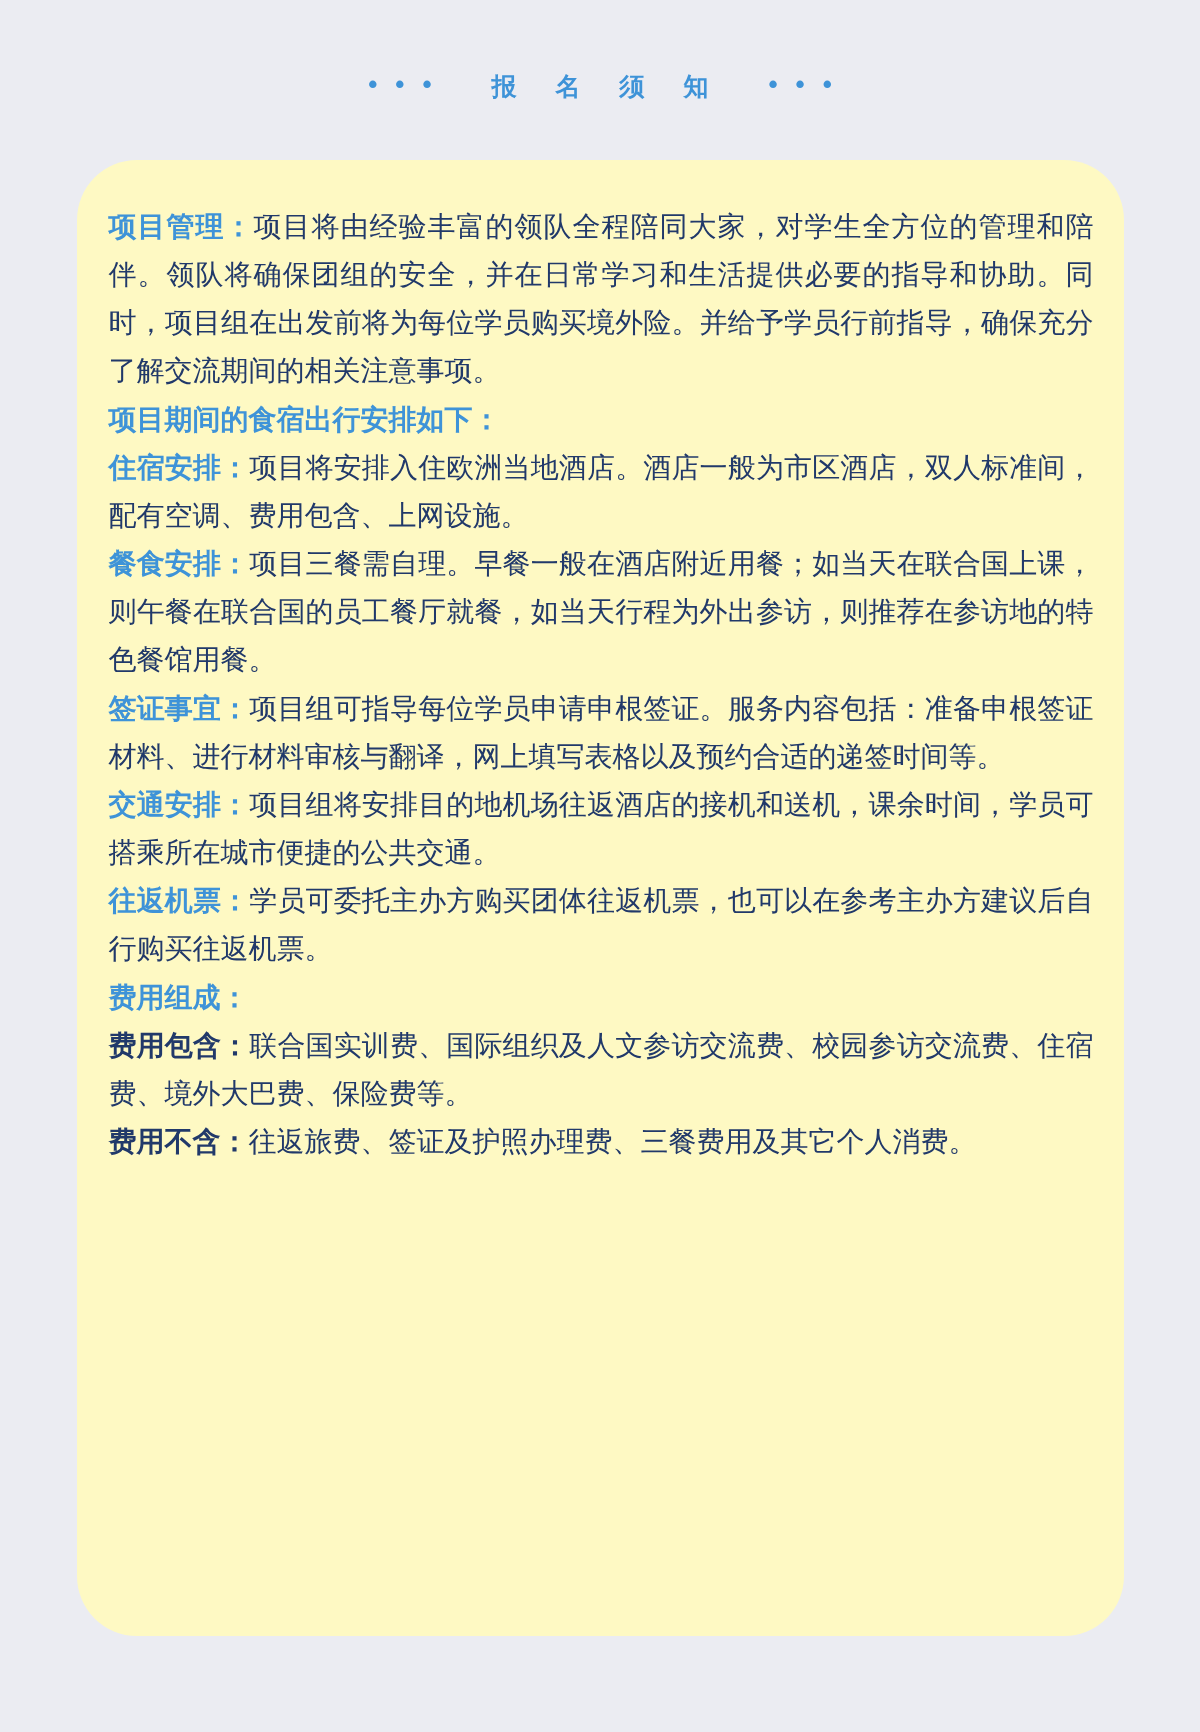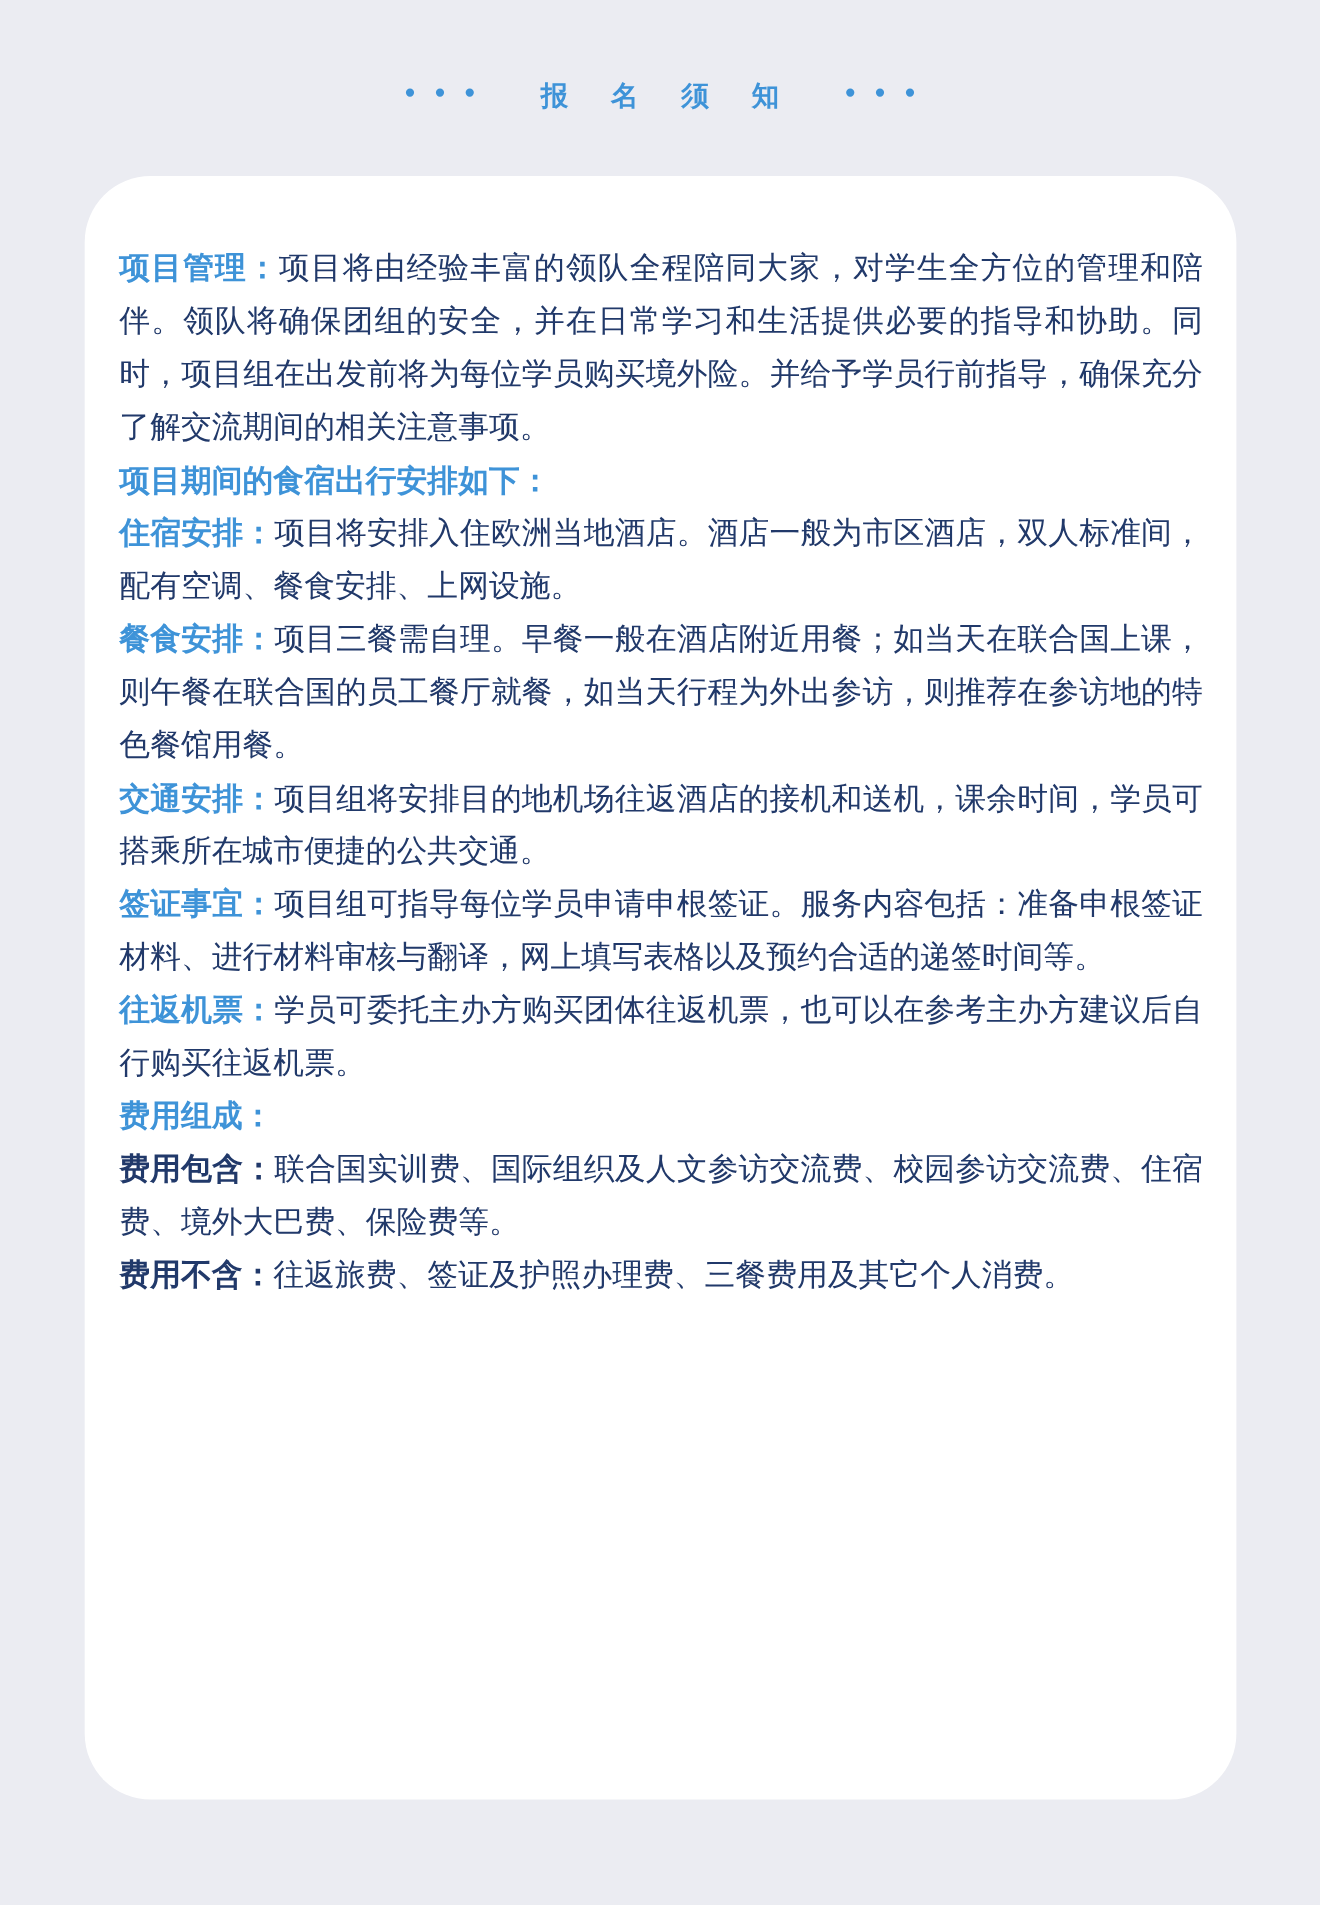--- a/index.html
+++ b/index.html
@@ -33,23 +33,23 @@
     font-size: 25px;
     font-weight: bold;
     letter-spacing: 16px;
     text-indent: 16px;
     white-space: nowrap;
   }
   .card {
     margin: 46px auto 0 auto;
     width: 1047px;
     min-height: 1476px;
-    background: #ffffff;
+    background: #fef9c3;
     border-radius: 60px;
-    padding: 60px 30px 145px 32px;
+    padding: 43px 30px 145px 32px;
   }
   .para {
     font-size: 28px;
     line-height: 1.72;
     color: #21396a;
     text-align: justify;
   }
   .para + .para { }
   .label-blue {
     color: #3e93d8;
@@ -72,27 +72,27 @@
   <span class="title-text">报 名 须 知</span>
   <span class="title-dots">•••</span>
 </div>
 
 <div class="card">
 
   <p class="para"><span class="label-blue">项目管理：</span><span>项目将由经验丰富的领队全程陪同大家，对学生全方位的管理和陪伴。领队将确保团组的安全，并在日常学习和生活提供必要的指导和协助。同时，项目组在出发前将为每位学员购买境外险。并给予学员行前指导，确保充分了解交流期间的相关注意事项。</span></p>
 
   <p class="para"><span class="header-line">项目期间的食宿出行安排如下：</span></p>
 
-  <p class="para"><span class="label-blue">住宿安排：</span><span>项目将安排入住欧洲当地酒店。酒店一般为市区酒店，双人标准间，配有空调、餐食安排、上网设施。</span></p>
+  <p class="para"><span class="label-blue">住宿安排：</span><span>项目将安排入住欧洲当地酒店。酒店一般为市区酒店，双人标准间，配有空调、费用包含、上网设施。</span></p>
 
   <p class="para"><span class="label-blue">餐食安排：</span><span>项目三餐需自理。早餐一般在酒店附近用餐；如当天在联合国上课，则午餐在联合国的员工餐厅就餐，如当天行程为外出参访，则推荐在参访地的特色餐馆用餐。</span></p>
 
+  <p class="para"><span class="label-blue">签证事宜：</span><span>项目组可指导每位学员申请申根签证。服务内容包括：准备申根签证材料、进行材料审核与翻译，网上填写表格以及预约合适的递签时间等。</span></p>
+
   <p class="para"><span class="label-blue">交通安排：</span><span>项目组将安排目的地机场往返酒店的接机和送机，课余时间，学员可搭乘所在城市便捷的公共交通。</span></p>
-
-  <p class="para"><span class="label-blue">签证事宜：</span><span>项目组可指导每位学员申请申根签证。服务内容包括：准备申根签证材料、进行材料审核与翻译，网上填写表格以及预约合适的递签时间等。</span></p>
 
   <p class="para"><span class="label-blue">往返机票：</span><span>学员可委托主办方购买团体往返机票，也可以在参考主办方建议后自行购买往返机票。</span></p>
 
   <div class="para">
     <div><span class="header-line">费用组成：</span></div>
     <div><span class="label-dark">费用包含：</span><span>联合国实训费、国际组织及人文参访交流费、校园参访交流费、住宿费、境外大巴费、保险费等。</span></div>
     <div><span class="label-dark">费用不含：</span><span>往返旅费、签证及护照办理费、三餐费用及其它个人消费。</span></div>
   </div>
 
 </div>

